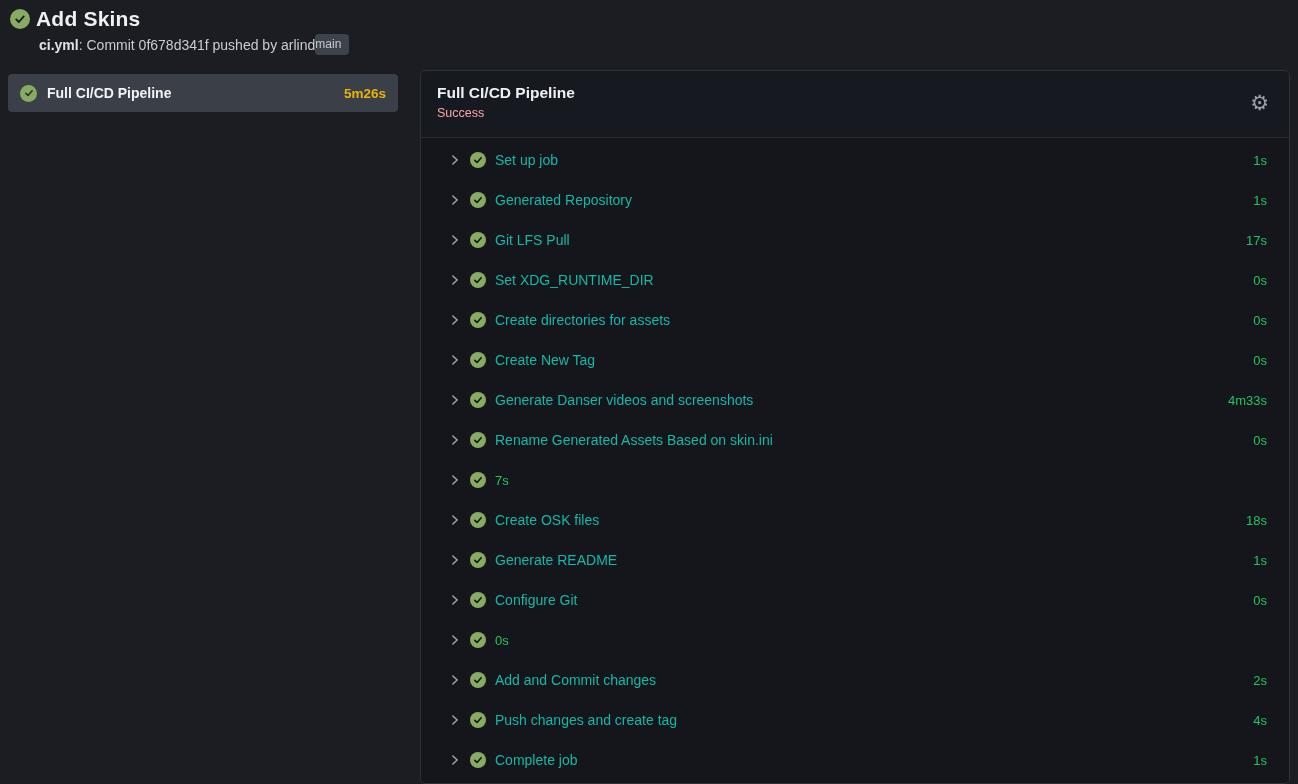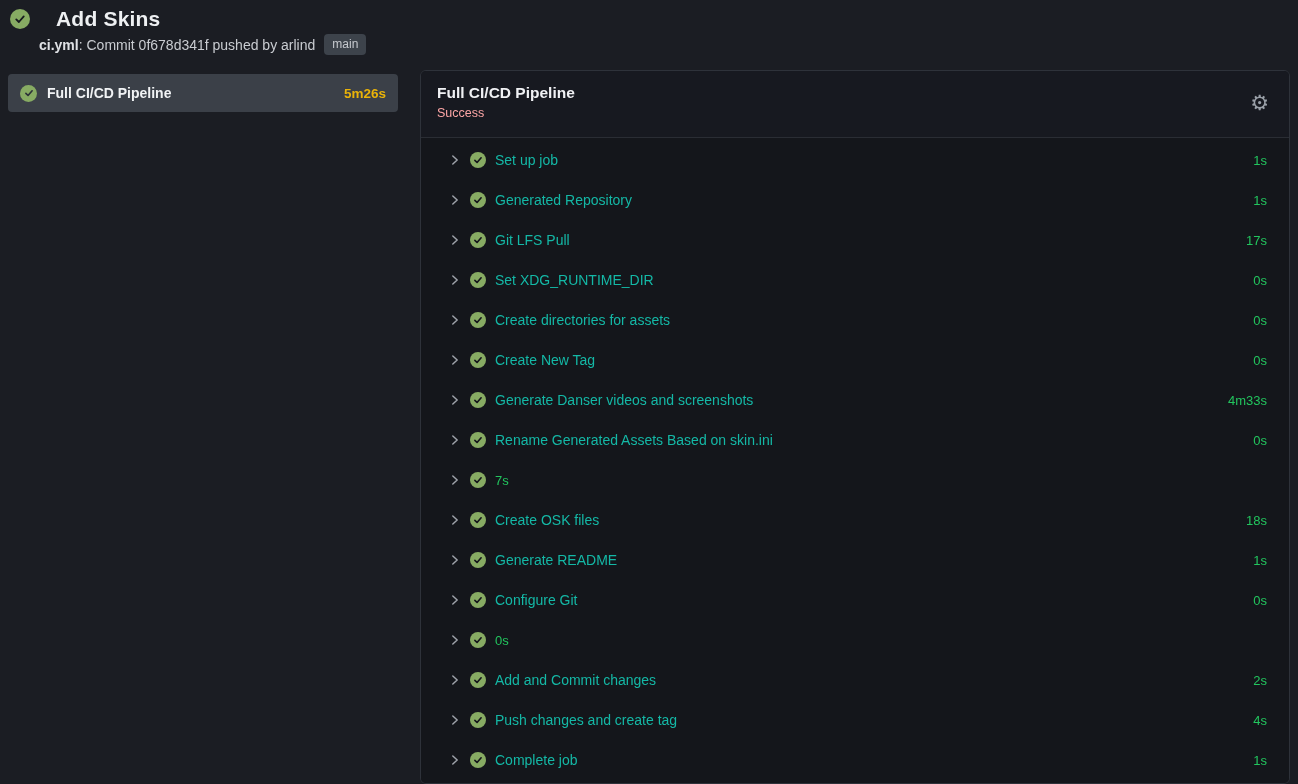--- a/index.html
+++ b/index.html
@@ -8,21 +8,21 @@
     width: 1298px;
     height: 784px;
     background: #1b1d23;
     font-family: "Liberation Sans", "DejaVu Sans", sans-serif;
     color: #d5d8dc;
     overflow: hidden;
   }
 
   
   .run-header { padding: 7px 10px 0 10px; }
-  .title-row { display: flex; align-items: center; gap: 26px; }
+  .title-row { display: flex; align-items: center; gap: 6px; }
   .status-circle {
     border-radius: 50%;
     background: #87ab63;
     display: inline-flex;
     align-items: center;
     justify-content: center;
     flex: none;
   }
   .status-circle.lg { width: 20px; height: 20px; }
   .status-circle.md { width: 17px; height: 17px; }
@@ -33,29 +33,29 @@
     font-weight: 600;
     color: #eef0f2;
     letter-spacing: 0.2px;
   }
   .run-subtitle {
     margin: 3px 0 15px 29px;
     font-size: 14px;
     color: #c9ccd1;
     display: flex;
     align-items: center;
-    gap: 9px;
+    gap: 0;
   }
   .run-subtitle b { color: #dfe1e5; font-weight: 700; }
   .branch-badge {
     background: #3d434b;
     color: #c6c9ce;
     font-size: 12px;
     line-height: 1;
-    padding: 4px 8px 5px 8px;
+    padding: 4px 8px 5px 0;
     border-radius: 4px;
     cursor: pointer;
   }
 
   
   .content {
     display: flex;
     gap: 22px;
     margin-top: 14px;
     padding: 0 8px;

